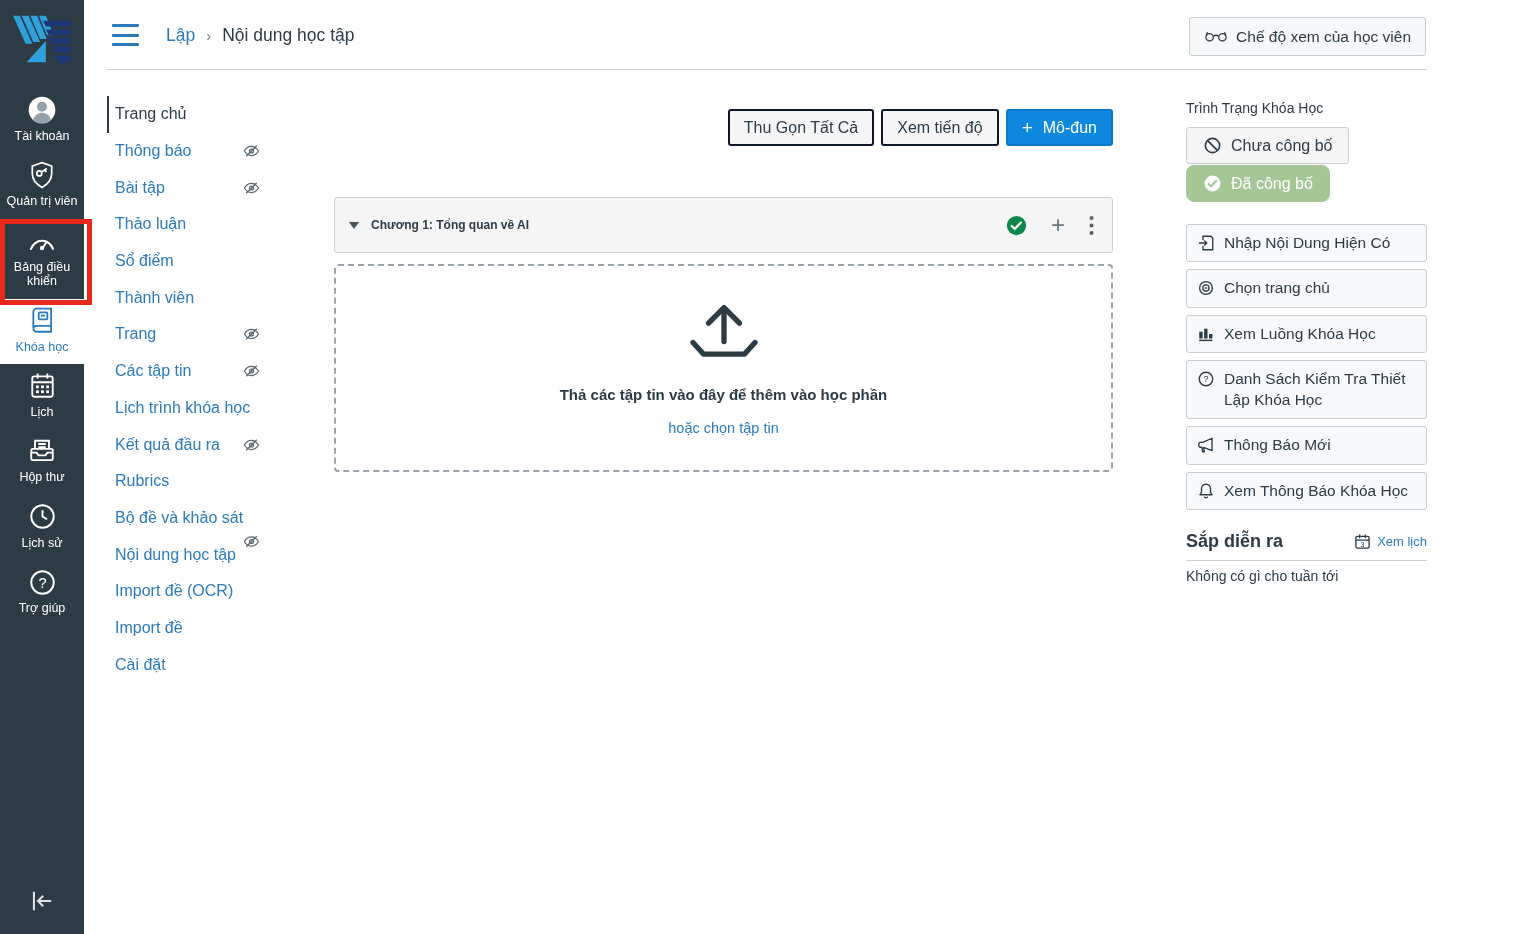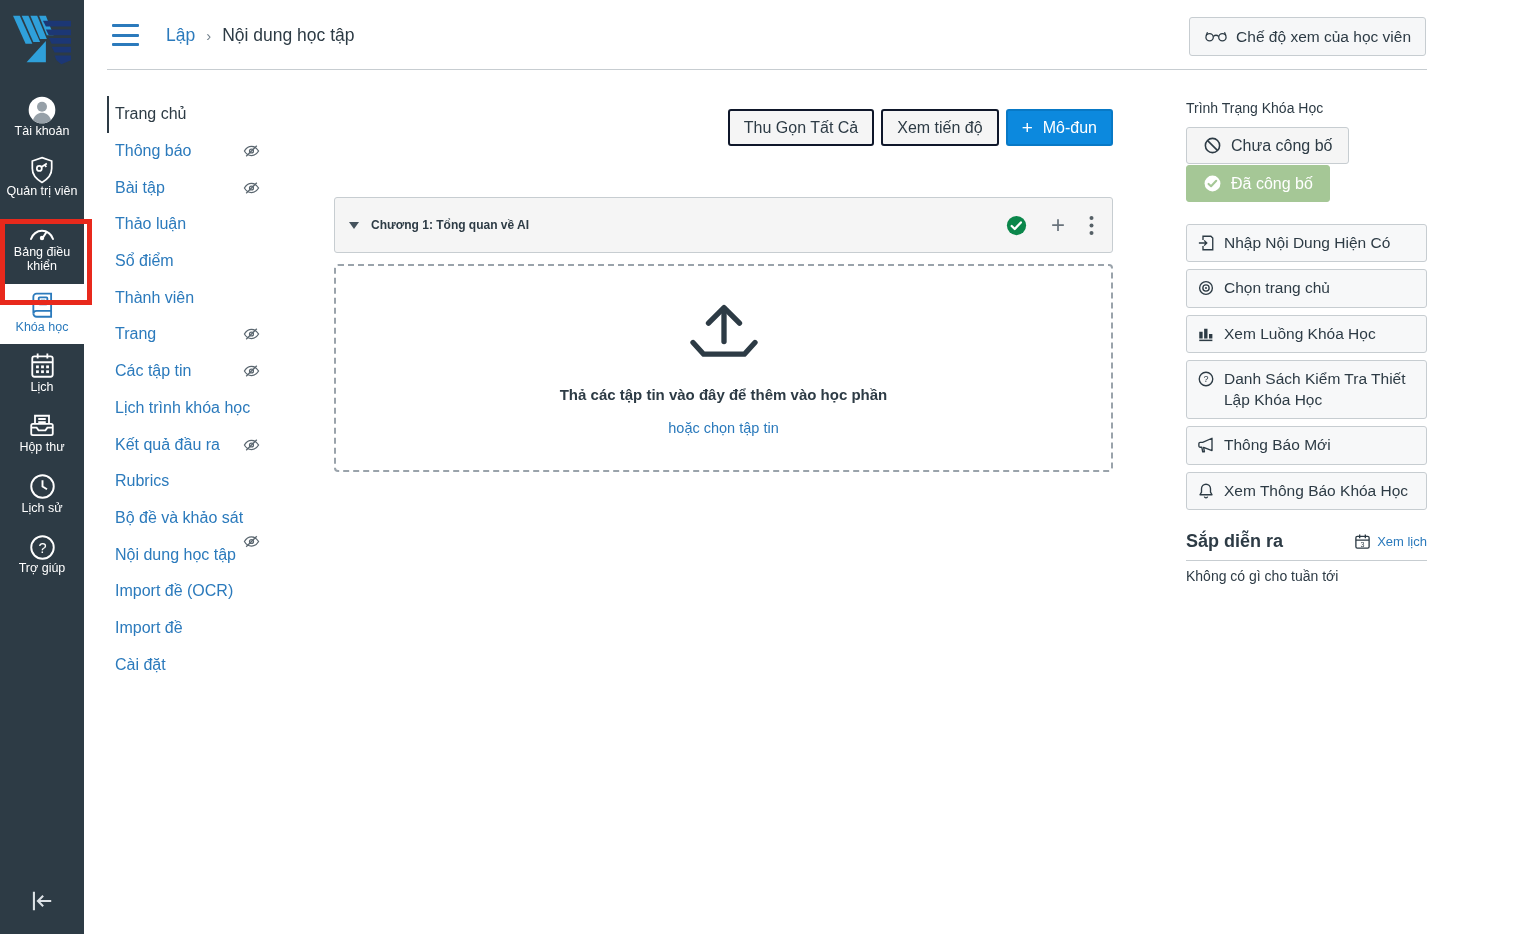--- a/index.html
+++ b/index.html
@@ -4,21 +4,21 @@
 <style>
   * { box-sizing: border-box; }
   body { margin: 0; font-family: "Liberation Sans", sans-serif; color: #2D3B45; background: #fff; }
   .app { position: relative; width: 1529px; height: 934px; overflow: hidden; background: #fff; }
 
   
   .global-nav { position: absolute; left: 0; top: 0; width: 84px; height: 934px; background: #2D3B45;
     display: flex; flex-direction: column; align-items: center; }
   .gn-logo { padding: 12px 0 16px; }
   .gn-item { width: 100%; padding: 8px 2px 10px; display: flex; flex-direction: column; align-items: center;
-    color: #fff; font-size: 12.5px; line-height: 1.15; text-align: center; cursor: pointer; }
+    gap: 5px; color: #fff; font-size: 12.5px; line-height: 1.15; text-align: center; cursor: pointer; }
   .gn-item .gn-icon { display: flex; align-items: center; justify-content: center; height: 28px; }
   .gn-item.active { background: #fff; color: #2B7ABC; }
   .gn-collapse { margin-top: auto; margin-bottom: 10px; cursor: pointer; padding: 6px 20px; }
 
   
   .annotation { position: absolute; left: 0; top: 219px; width: 92px; height: 86px;
     border: 5px solid #E8291C; z-index: 60; pointer-events: none; }
 
   
   .hamburger { position: absolute; left: 112px; top: 24px; width: 27px; height: 22px; cursor: pointer;
@@ -64,21 +64,21 @@
     display: flex; flex-direction: column; align-items: center; padding-top: 32px; cursor: pointer; }
   .dz-title { font-weight: bold; font-size: 15px; margin-top: 26px; }
   .dz-link { color: #2B7ABC; font-size: 14.5px; margin-top: 17px; cursor: pointer; }
 
   
   .rside { position: absolute; left: 1186px; top: 100px; width: 241px; }
   .rside h2 { margin: 0 0 11px; font-size: 14px; font-weight: 400; color: #2D3B45; }
   .status-btn { display: inline-flex; align-items: center; gap: 9px; height: 37px; padding: 0 16px;
     background: #F5F5F5; border: 1px solid #C7CDD1; border-radius: 3px; font-size: 16px; cursor: pointer;
     color: #2D3B45; }
-  .status-btn.published { background: #A5C796; border-color: #A5C796; color: #fff; margin-top: 1px; }
+  .status-btn.published { background: #A5C796; border-color: #A5C796; color: #fff; margin-top: 1px; border-radius: 8px; }
   .status-stack { display: flex; flex-direction: column; align-items: flex-start; }
 
   .actions { margin-top: 22px; display: flex; flex-direction: column; gap: 7px; }
   .action-btn { display: flex; align-items: flex-start; gap: 9px; width: 100%; text-align: left;
     background: #F7F8F9; border: 1px solid #C7CDD1; border-radius: 3px; padding: 8px 10px;
     font-size: 15.5px; line-height: 1.32; color: #2D3B45; cursor: pointer; font-family: inherit; }
   .action-btn svg { flex: 0 0 auto; margin-top: 1px; }
 
   .coming-up { margin-top: 21px; }
   .cu-head { display: flex; align-items: center; }

